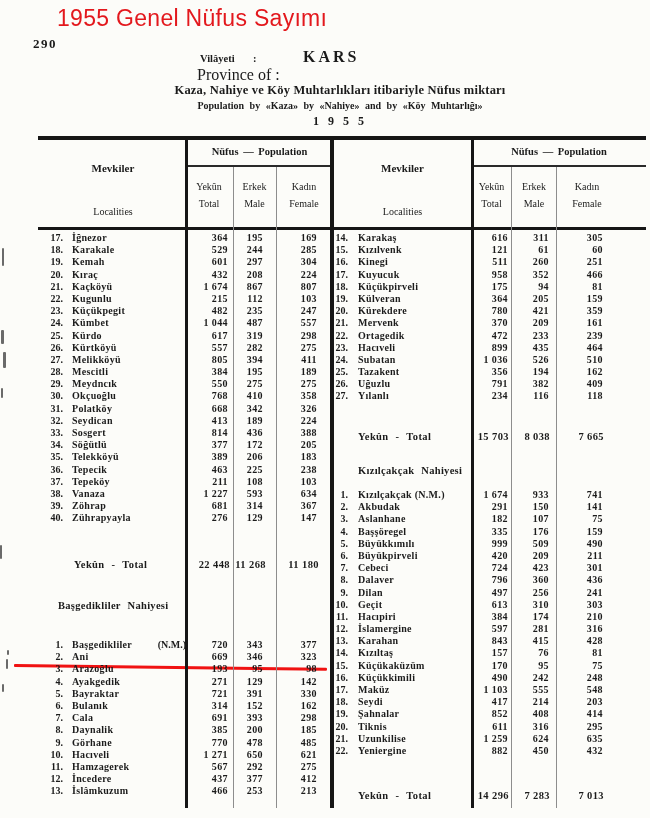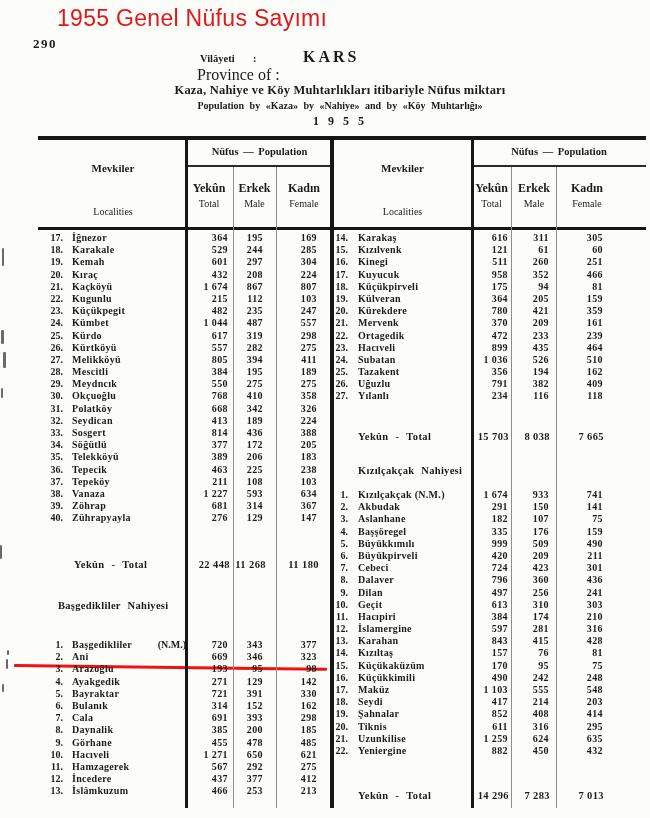--- a/index.html
+++ b/index.html
@@ -28,21 +28,21 @@
   .v-thick-1{left:185px;top:136px;width:3px;height:672px;}
   .v-thick-mid{left:330px;top:136px;width:4px;height:672px;}
   .v-thick-2{left:471px;top:136px;width:3px;height:672px;}
   .v-thin{width:1px;top:167px;height:641px;background:#8d8d8d;}
   .vt-a{left:233px;} .vt-b{left:276px;} .vt-c{left:511px;} .vt-d{left:556px;}
   
   .colhead{position:absolute;text-align:center;white-space:nowrap;}
   .mevkiler{font-size:11px;font-weight:bold;}
   .localities{font-size:10px;margin-top:27px;}
   .nufus{font-size:10.5px;font-weight:bold;word-spacing:2px;}
-  .sub-tr{font-size:12px;font-weight:bold;}
+  .sub-tr{font-size:10px;font-weight:normal;}
   .sub-en{font-size:10px;}
   
   .tbody{position:absolute;}
   .trow{position:relative;height:12.2px;line-height:12.2px;font-size:10px;font-weight:bold;}
   .trow span{position:absolute;top:0;white-space:nowrap;}
   .no{text-align:right;}
   .c{text-align:right;width:72px;letter-spacing:.4px;}
   .lrows .no{left:0;width:23px;}
   .lrows .nm{left:32px;letter-spacing:.3px;}
   .lrows .sfx{right:146px;width:50px;text-align:right;}
@@ -357,21 +357,21 @@
       <div class="trow">
         <span class="no">8.</span>
         <span class="nm">Daynalik</span>
         <span class="c c1">385</span>
         <span class="c c2">200</span>
         <span class="c c3">185</span>
       </div>
       <div class="trow">
         <span class="no">9.</span>
         <span class="nm">Görhane</span>
-        <span class="c c1">455</span>
+        <span class="c c1">770</span>
         <span class="c c2">478</span>
         <span class="c c3">485</span>
       </div>
       <div class="trow">
         <span class="no">10.</span>
         <span class="nm">Hacıveli</span>
         <span class="c c1">1 271</span>
         <span class="c c2">650</span>
         <span class="c c3">621</span>
       </div>

